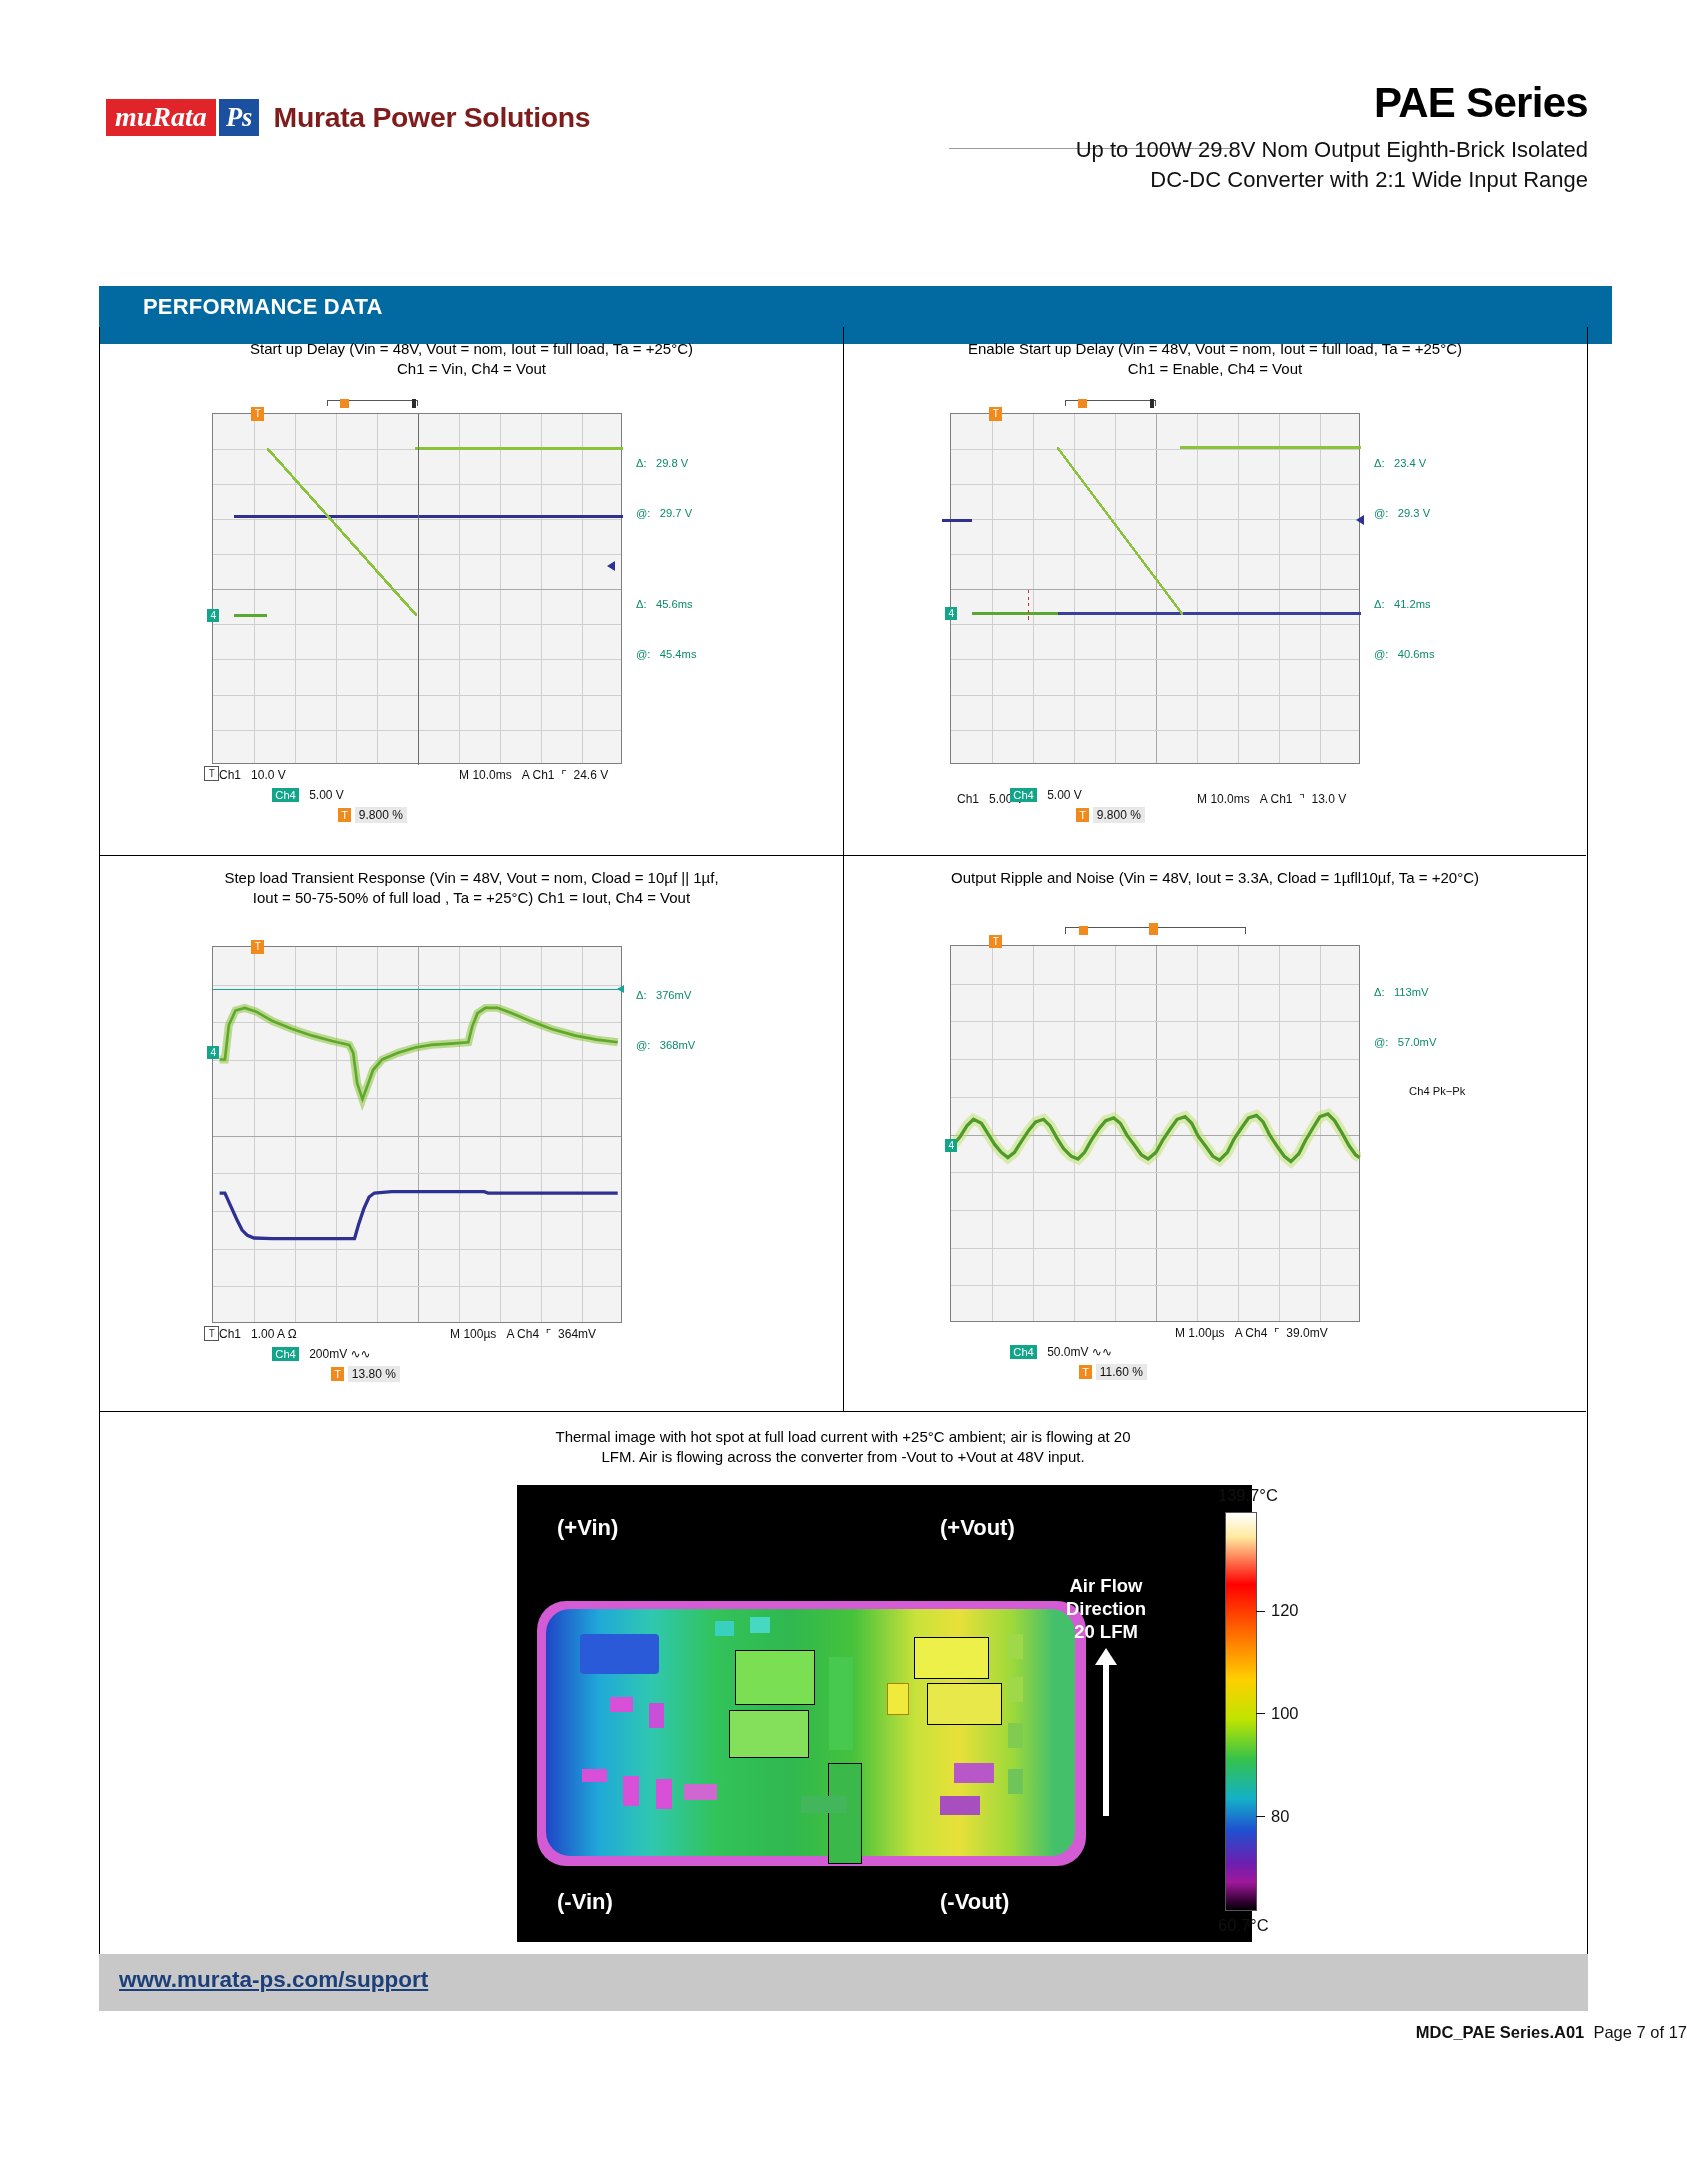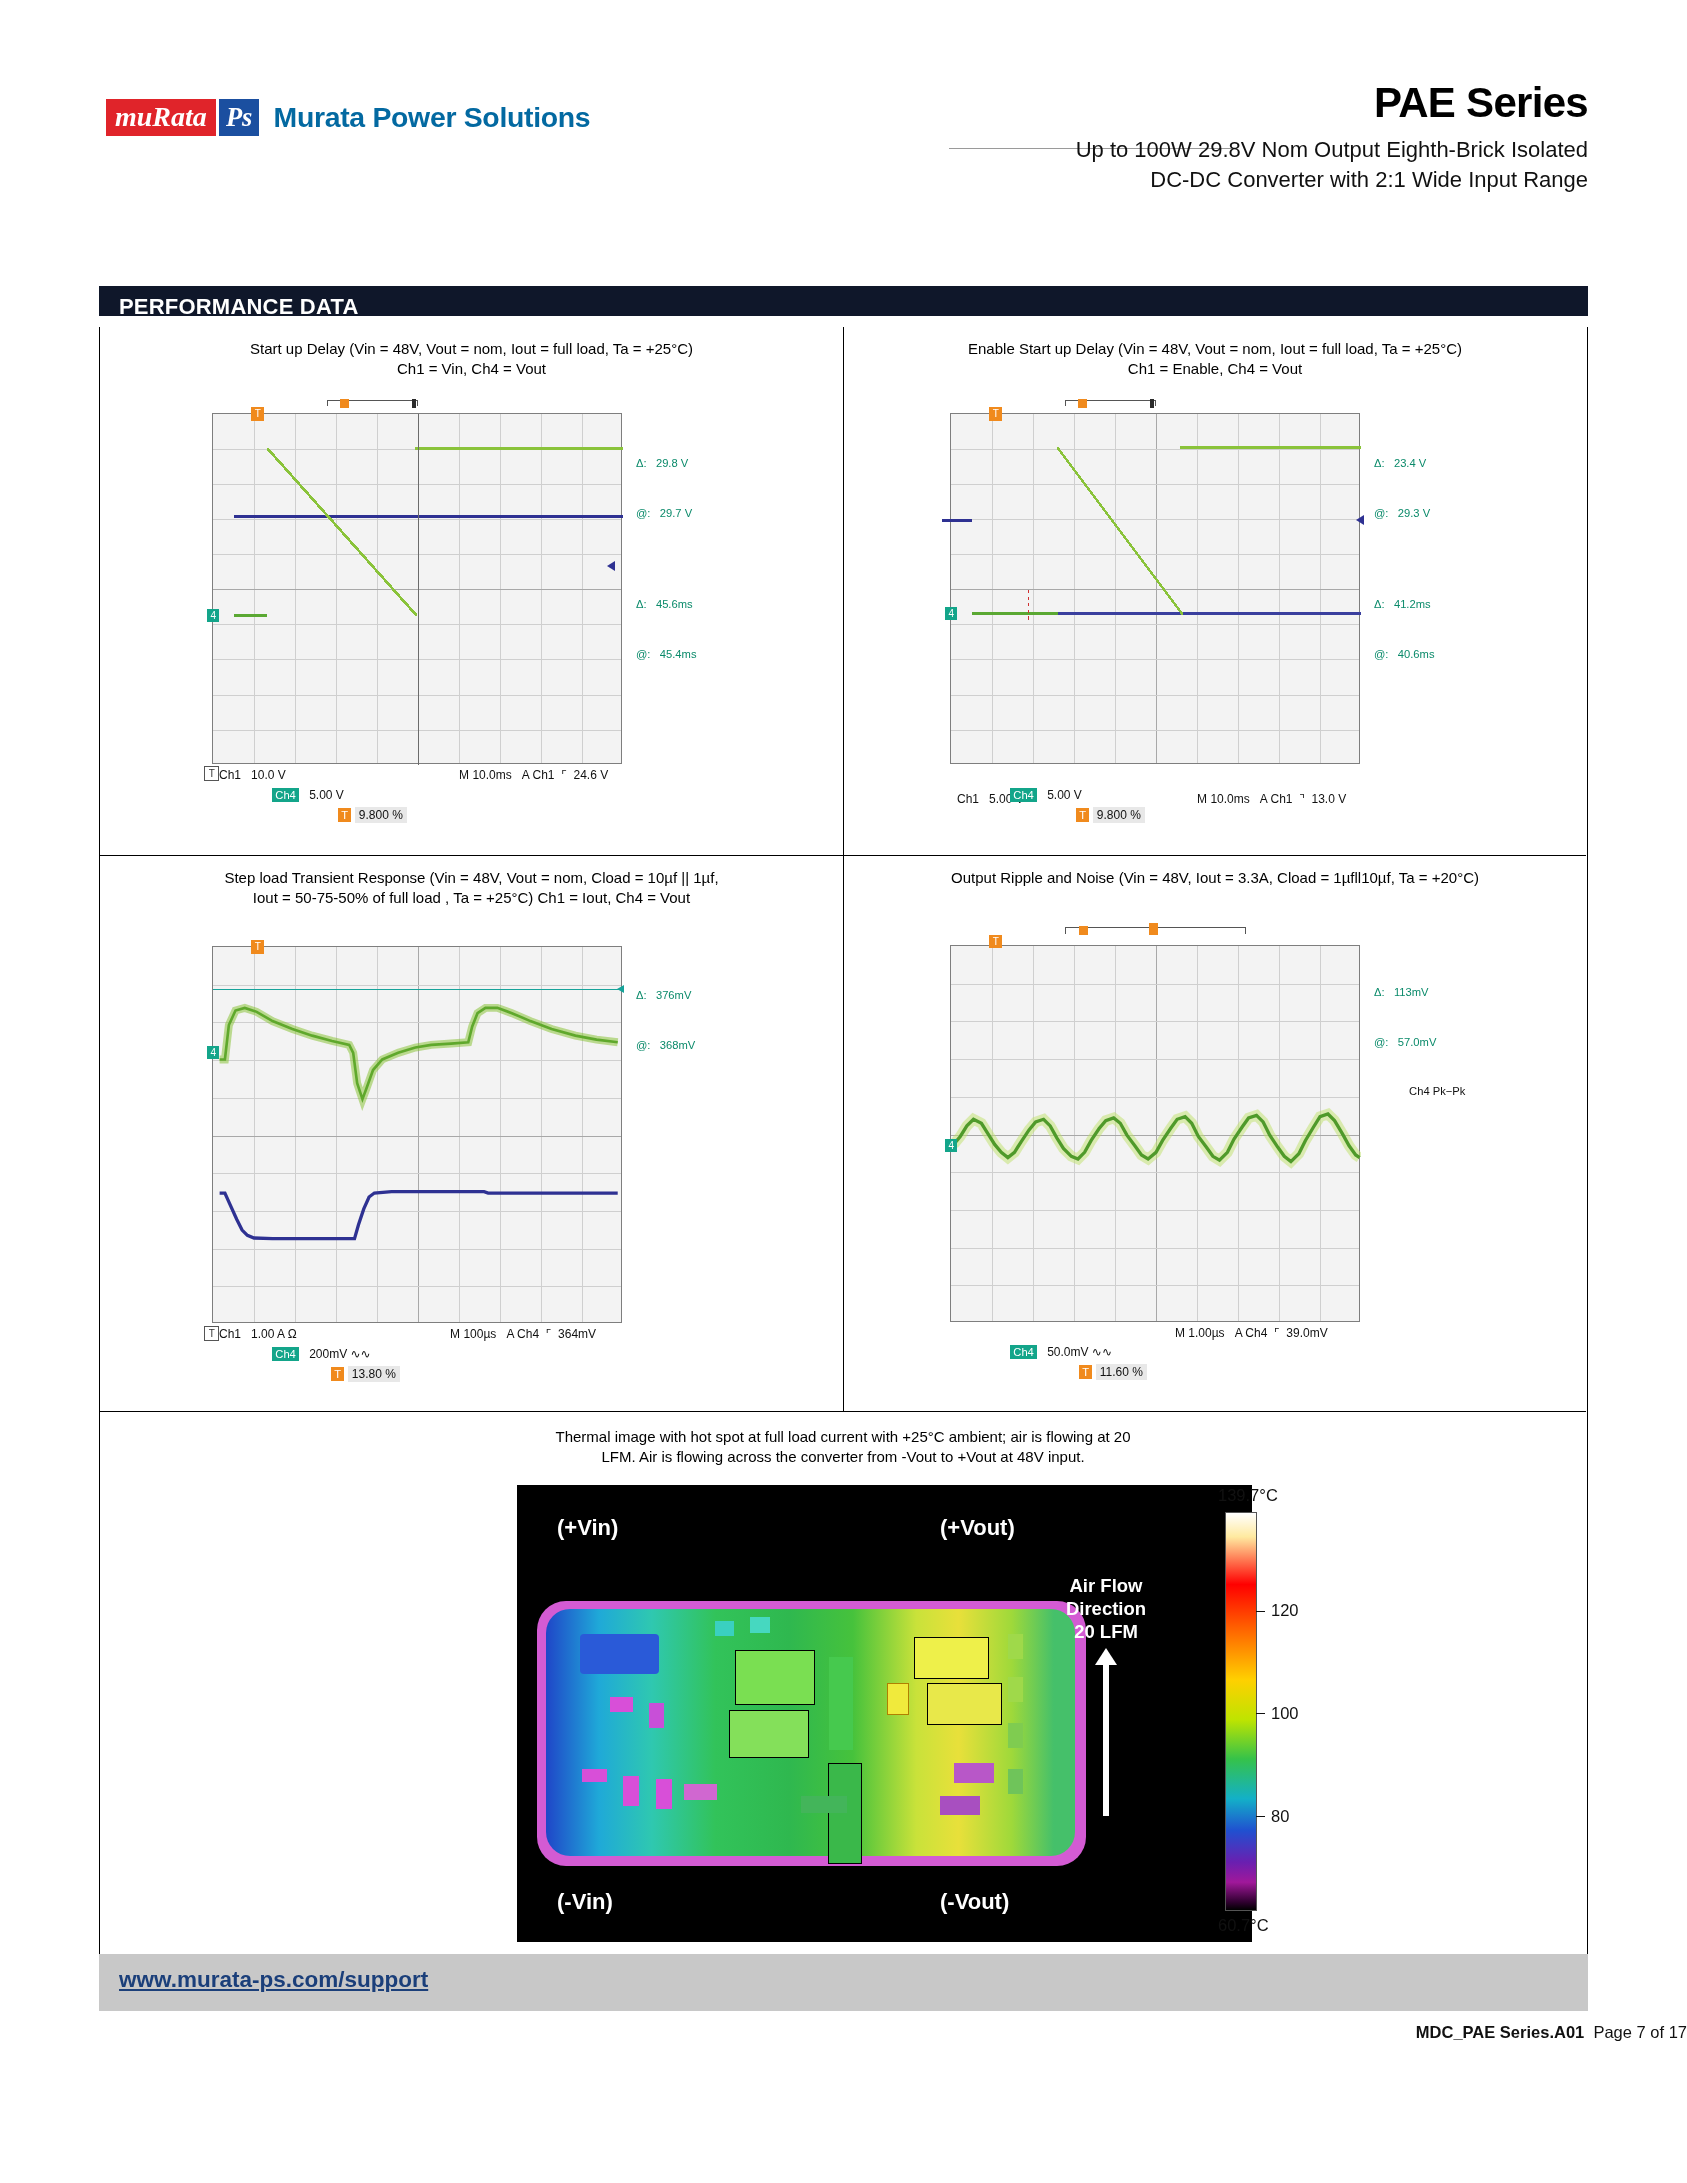--- a/index.html
+++ b/index.html
@@ -4,27 +4,27 @@
 <style>
   html,body{margin:0;padding:0;background:#fff;}
   body{width:1687px;height:2183px;font-family:"Liberation Sans",sans-serif;color:#000;-webkit-font-smoothing:antialiased;}
   .page{position:relative;width:1687px;height:2183px;box-sizing:border-box;padding:0;}
 
   
   .header{position:absolute;left:99px;top:79px;width:1489px;height:152px;}
   .logo-wrap{position:absolute;left:6.6px;top:20px;display:flex;align-items:center;}
   .logo-red{background:#e0242a;color:#fff;font-family:"Liberation Serif",serif;font-style:italic;font-weight:bold;font-size:28px;padding:4px 9.3px 5.3px 9.3px;letter-spacing:0px;line-height:1;}
   .logo-ps{background:#1b4fa0;color:#fff;font-family:"Liberation Serif",serif;font-style:italic;font-weight:bold;font-size:26.5px;padding:5.3px 6.6px;margin-left:3.3px;line-height:1;}
-  .logo-text{margin-left:14.6px;font-size:28.4px;font-weight:bold;letter-spacing:-0.3px;color:#0369a1;}
+  .logo-text{margin-left:14.6px;font-size:28.4px;font-weight:bold;letter-spacing:-0.3px;color:#7f1d1d;}
   .series-title{position:absolute;right:0;top:0;font-size:42px;font-weight:bold;letter-spacing:-0.7px;text-align:right;width:794px;}
   .series-sub{position:absolute;right:0;top:56px;width:794px;text-align:right;font-size:22px;line-height:1.35;color:#111;}
   .hdr-rule{position:absolute;left:850px;top:69px;width:284px;height:1.3px;background:#9a9a9a;}
 
   
-  .section-bar{position:absolute;left:99px;top:286px;width:1489px;height:30px;background:#0f172a;}
+  .section-bar{position:absolute;left:99px;top:286px;width:1489px;height:58px;background:#0369a1;padding-left:24px;}
   .section-bar span{color:#fff;font-size:22px;font-weight:bold;line-height:41px;padding-left:20px;letter-spacing:0.2px;}
 
   
   .frame{position:absolute;left:99px;top:327px;width:1489px;height:1628px;border:1.3px solid #000;border-top:none;box-sizing:border-box;}
 
   .cell{position:absolute;box-sizing:border-box;}
   .cell.b-r{border-right:1.3px solid #000;}
   .cell.b-b{border-bottom:1.3px solid #000;}
 
   .cap{text-align:center;font-size:15px;line-height:1.35;padding-top:12px;color:#000;}

